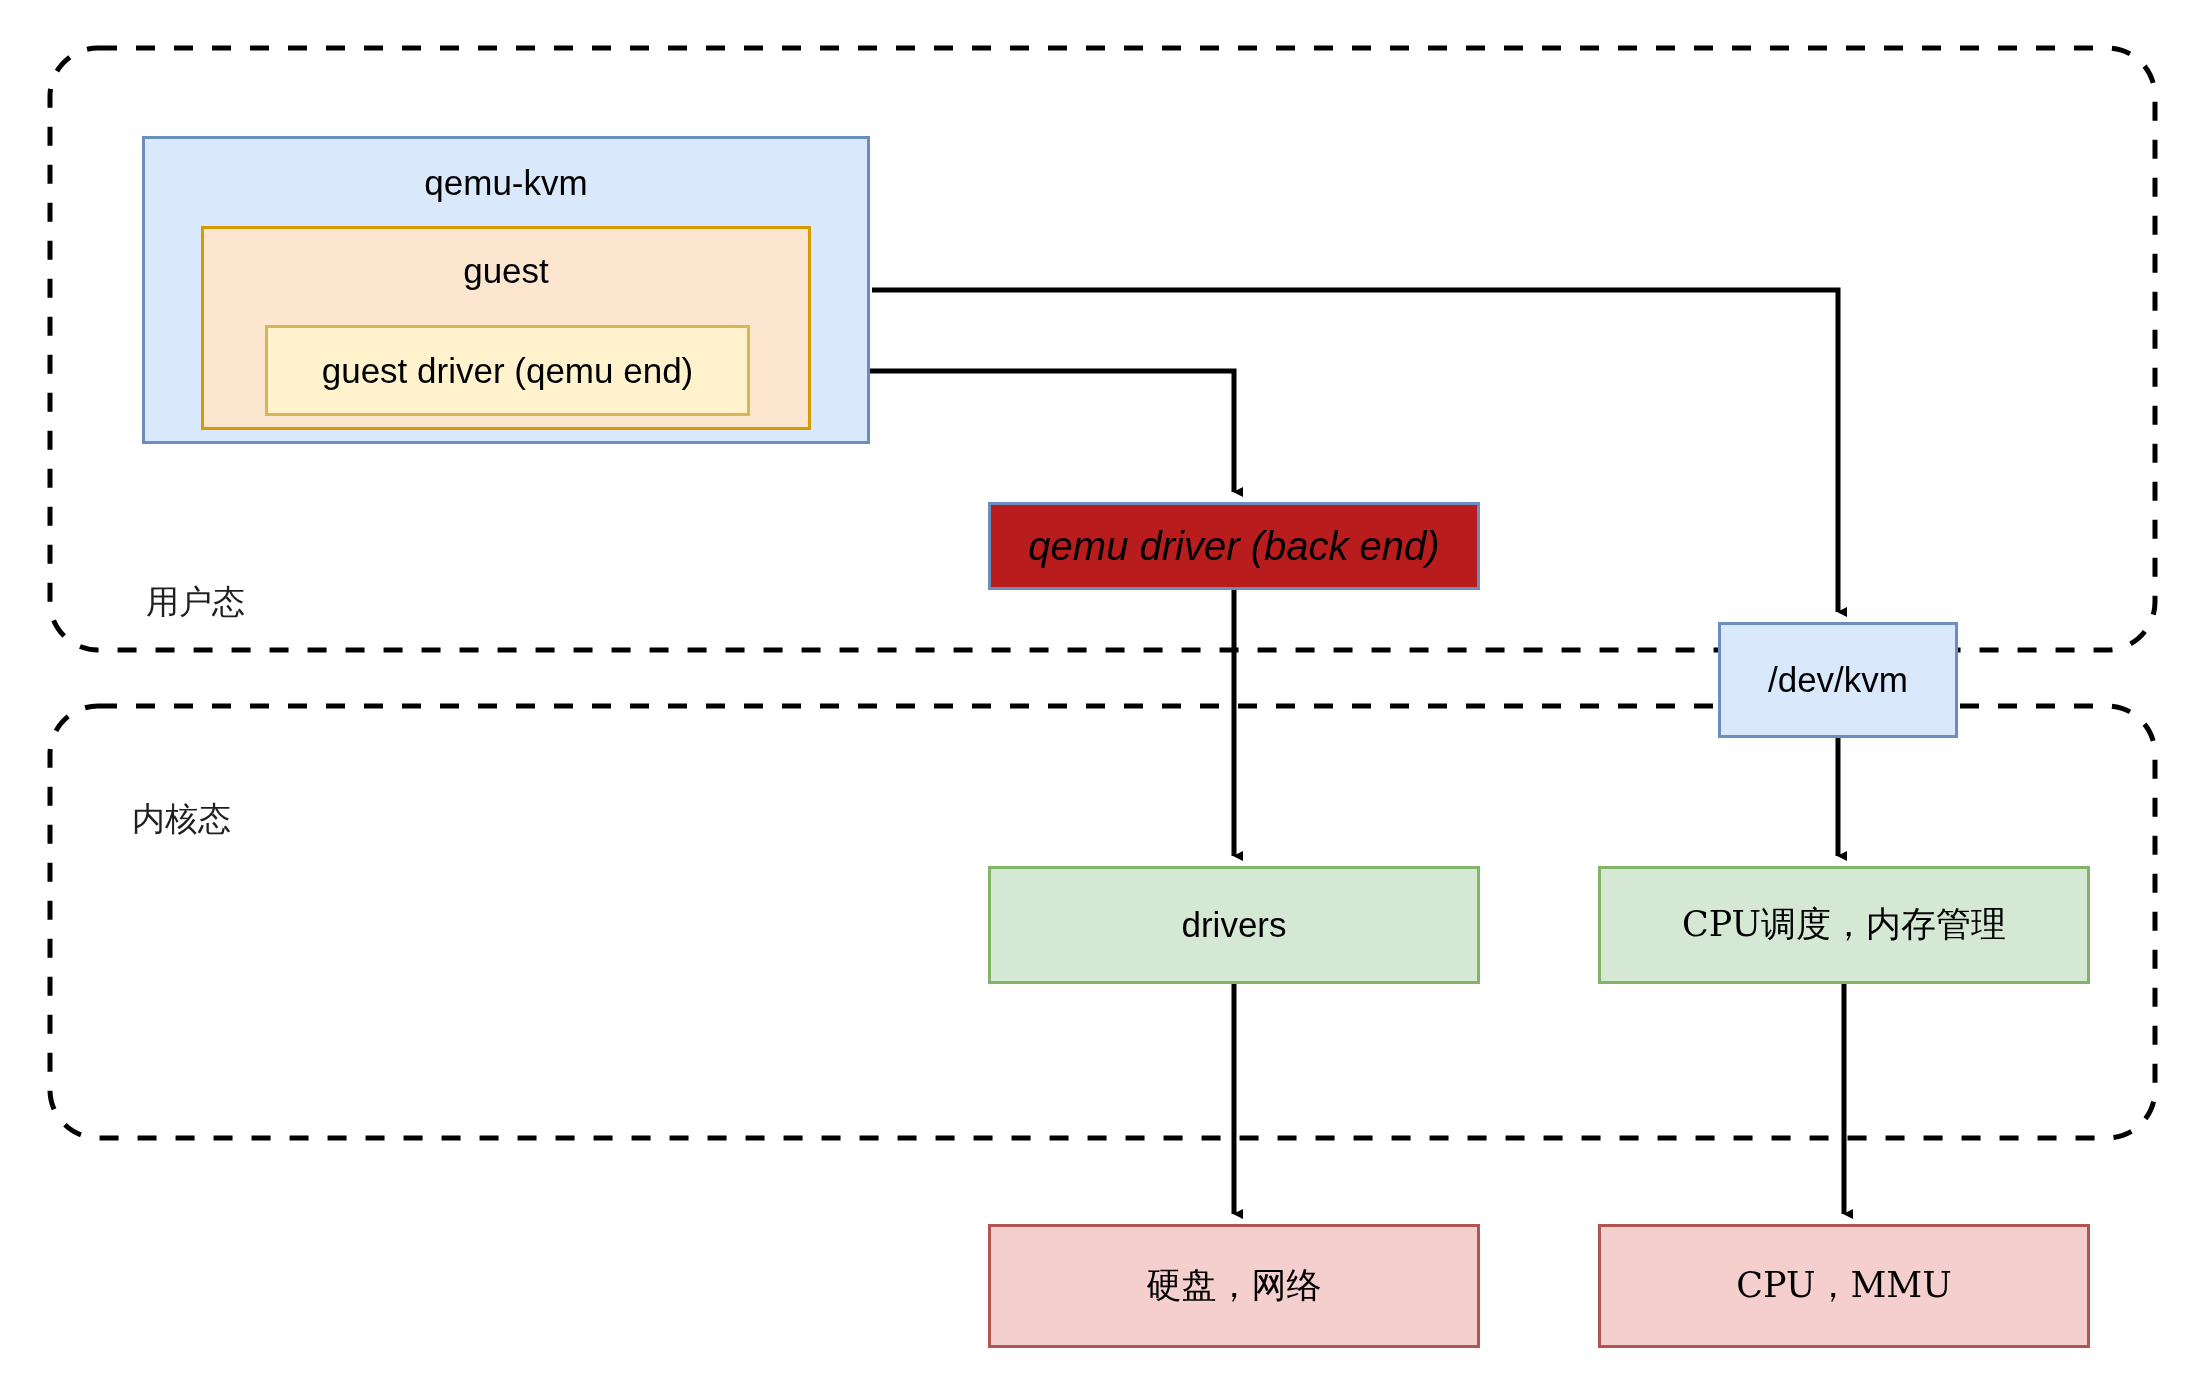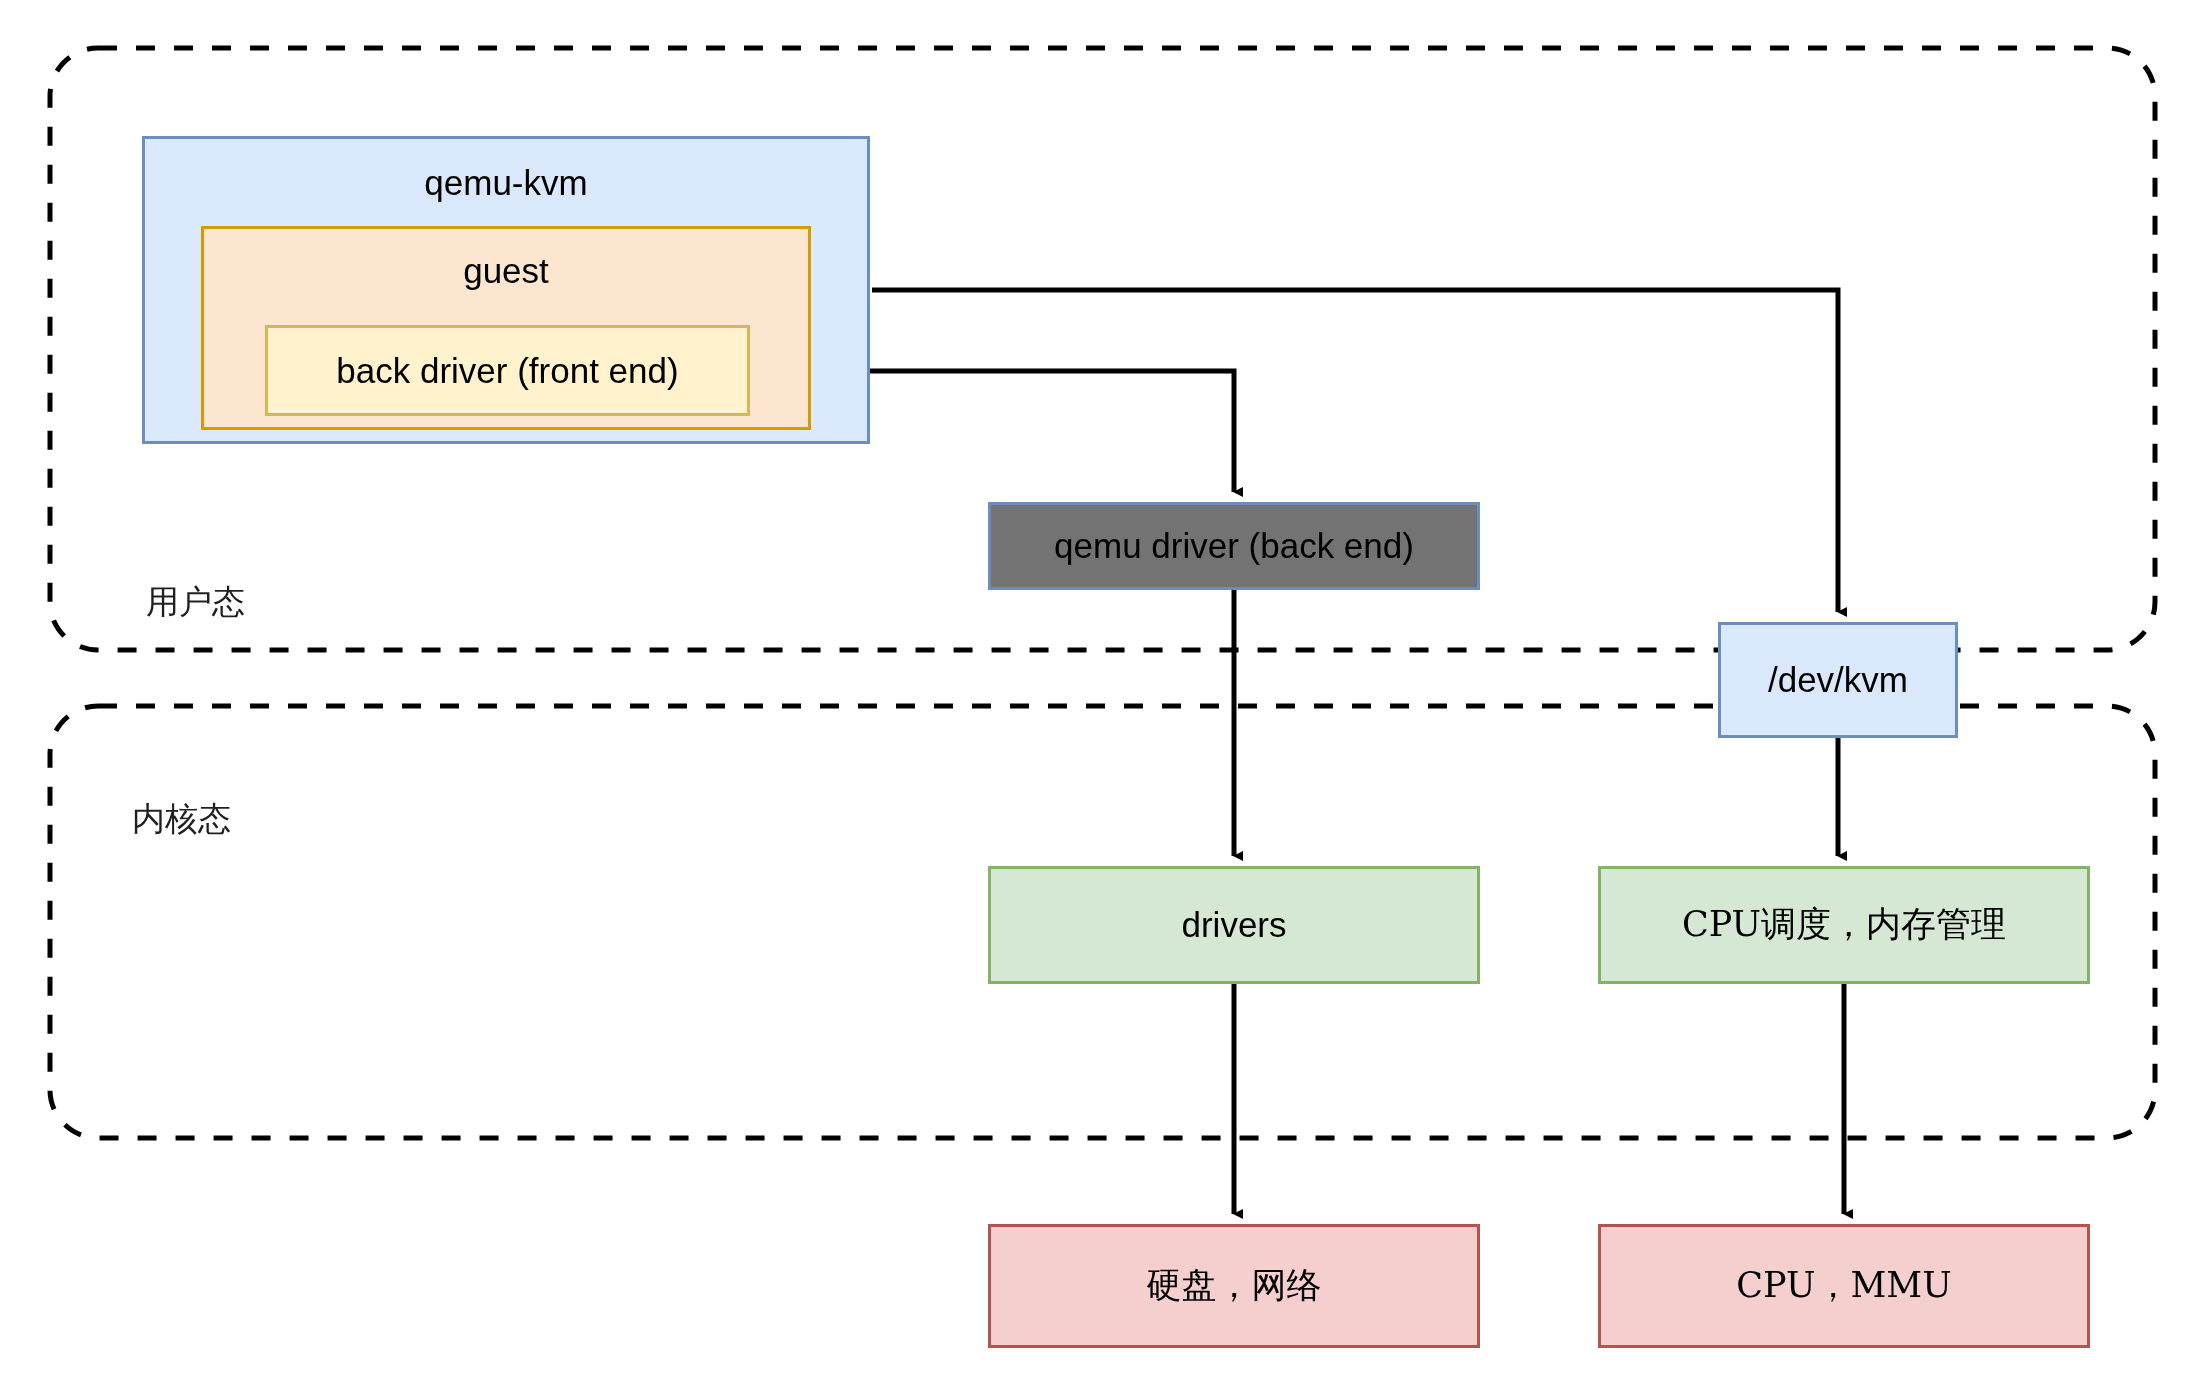--- a/index.html
+++ b/index.html
@@ -63,24 +63,25 @@
     left: 265px; top: 325px; width: 485px; height: 91px;
     background: #fff2cc;
     border: 3px solid #d6b656;
     font-size: 35px;
     color: #000000;
   }
 
   
   #qemu-driver-box {
     left: 988px; top: 502px; width: 492px; height: 88px;
-    background: #737373;
+    background: #b91c1c;
     border: 3px solid #6c8ebf;
-    font-size: 35px;
-    color: #000000;
+    font-size: 40px;
+    color: #000000;
+    font-style: italic;
   }
   #dev-kvm-box {
     left: 1718px; top: 622px; width: 240px; height: 116px;
     background: #dae8fc;
     border: 3px solid #6c8ebf;
     font-size: 35px;
     color: #000000;
     z-index: 5;
   }
 
@@ -166,21 +167,21 @@
 
   <div class="box" id="qemu-kvm-box">
     <span>qemu-kvm</span>
   </div>
 
   <div class="box" id="guest-box">
     <span>guest</span>
   </div>
 
   <div class="box" id="guest-driver-box">
-    <span>back driver (front end)</span>
+    <span>guest driver (qemu end)</span>
   </div>
 
   <div class="box" id="qemu-driver-box">
     <span>qemu driver (back end)</span>
   </div>
 
   <div class="box" id="dev-kvm-box">
     <span>/dev/kvm</span>
   </div>
 

